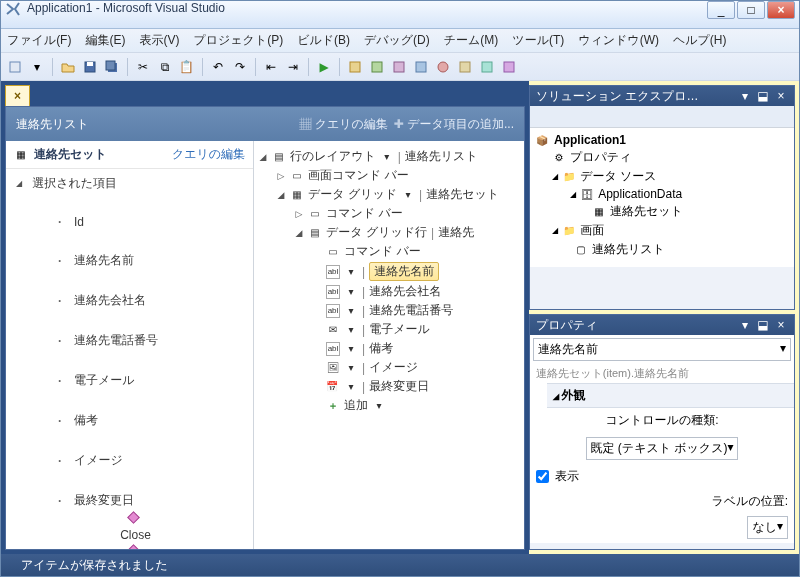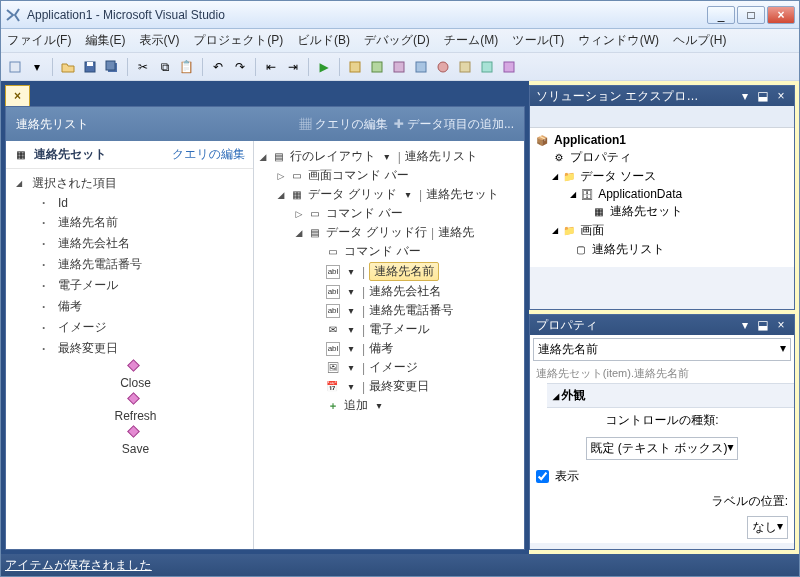--- a/index.html
+++ b/index.html
@@ -1,17 +1,17 @@
 <!DOCTYPE html>
 <html><head>
 <meta charset="utf-8">
 <style>
   * { margin: 0; padding: 0; box-sizing: border-box; font-family: "Segoe UI", "Meiryo", sans-serif; font-size: 12px; }
   body { background: #fff; width: 800px; height: 577px; overflow: hidden; display: flex; flex-direction: column; border: 1px solid #6b8ab0; }
-  .titlebar { height: 28px; background: linear-gradient(#f5f9ff, #d7e6f9); display: flex; align-items: center; padding: 0 4px; border-bottom: 1px solid #a5bedb; }
+  .titlebar { height: 28px; background: linear-gradient(#f5f9ff, #d7e6f9); display: flex; padding: 0 4px; border-bottom: 1px solid #a5bedb; }
   .titlebar .logo { width: 16px; height: 16px; margin-right: 6px; }
   .titlebar .title { flex: 1; color: #2a3b55; }
   .winbtns { display: flex; gap: 2px; }
   .winbtn { width: 28px; height: 18px; border: 1px solid #8fa7c9; background: linear-gradient(#f6fbff,#d9e8fb); display: flex; align-items: center; justify-content: center; font-size: 12px; border-radius: 2px; }
   .winbtn.close { background: linear-gradient(#ec9a8f,#d14a35); color: #fff; font-weight: bold; }
   .menubar { height: 24px; background: linear-gradient(#eef3fb,#e3edf9); display: flex; align-items: center; padding: 2px 6px; gap: 14px; color: #2b2b2b; border-bottom: 1px solid #cfd9e8; }
   .menubar span { cursor: default; }
   .toolbar { height: 28px; background: linear-gradient(#eaf0fa,#dfe8f6); border-bottom: 1px solid #cfd9e8; display: flex; align-items: center; padding: 0 4px; gap: 2px; }
   .tbtn { width: 20px; height: 20px; border: 1px solid transparent; display: flex; align-items: center; justify-content: center; border-radius: 2px; }
   .tsep { width: 1px; height: 18px; background: #b8c5d8; margin: 0 3px; }
@@ -25,21 +25,21 @@
   .dochdr .right { margin-left: auto; display: flex; gap: 6px; font-size: 12px; color: #e4ecf8; }
   .dochdr .right span { cursor: default; }
   .docbody { flex: 1; display: flex; overflow: hidden; }
   .leftpane { width: 248px; border-right: 1px solid #cfd5dd; display: flex; flex-direction: column; background: #fff; }
   .leftpane .groupheader { padding: 5px 8px; display: flex; align-items: center; gap: 6px; border-bottom: 1px solid #e6e6e6; }
   .leftpane .groupheader .name { font-weight: bold; color: #2b3d5c; flex: 1; }
   .leftpane .groupheader .link { color: #2f6db9; }
   .treelist { padding: 4px 0; }
   .treelist .row { display: flex; align-items: center; padding: 2px 8px 2px 20px; gap: 6px; color: #3a3a3a; }
   .treelist .row.header { padding-left: 10px; font-weight: 500; }
-  .treelist .row.item { padding-left: 36px; }
+  .treelist .row.item { padding-left: 52px; margin-top: 19px; }
   .treelist .row.cmd { padding-left: 20px; flex-direction: column; }
   .treelist .caret::before { content: "◢"; font-size: 8px; color: #555; margin-right: 4px; }
   .treelist .dot::before { content: "·"; margin-right: 6px; color: #666; font-weight: bold; }
   .diamond { width: 9px; height: 9px; transform: rotate(45deg); background: #e48ad2; border: 1px solid #a4438f; margin-right: 4px; display: inline-block; }
   .midpane { flex: 1; background: #fff; padding: 6px 4px; overflow: auto; }
   .midpane .trow { display: flex; align-items: center; gap: 4px; padding: 1px 0; color: #333; }
   .midpane .trow.selected .label { background: linear-gradient(#fff1c0,#ffe79a); border: 1px solid #d6b34e; padding: 0 4px; border-radius: 2px; }
   .midpane .caret { width: 10px; display: inline-block; text-align: center; color: #555; font-size: 9px; }
   .midpane .caret.expanded::before { content: "◢"; }
   .midpane .caret.collapsed::before { content: "▷"; }
@@ -52,21 +52,21 @@
   .panelhdr .ttl { flex: 1; overflow: hidden; text-overflow: ellipsis; white-space: nowrap; }
   .panelhdr .pbtn { width: 14px; text-align: center; cursor: default; }
   .panel .toolbar-inner { height: 22px; background: #e6edf7; border-bottom: 1px solid #cfd5dd; }
   .solbody { background: #fff; padding: 4px 4px 8px; }
   .solbody .srow { display: flex; align-items: center; gap: 4px; padding: 1px 0; }
   .propbody { background: #fff; display: flex; flex-direction: column; }
   .propbody .combo { border: 1px solid #b8c0cb; padding: 2px 4px; margin: 3px; display: flex; justify-content: space-between; background: #fff; }
   .propbody .dim { color: #888; padding: 2px 6px; font-size: 11px; overflow: hidden; white-space: nowrap; }
   .propbody .sect { background: #eef2f9; padding: 3px 6px; border-top: 1px solid #d6dde7; border-bottom: 1px solid #d6dde7; font-weight: bold; margin-left: 17px; }
   .propbody .prow { display: flex; align-items: center; padding: 4px 6px; gap: 6px; }
-  .statusbar { height: 22px; background: linear-gradient(#3d5d8d,#2f4e7b); color: #fff; display: flex; align-items: center; padding: 0 4px; text-decoration: underline; }
+  .statusbar { height: 22px; background: linear-gradient(#3d5d8d,#2f4e7b); color: #fff; display: flex; align-items: center; padding: 0 20px; }
 </style>
 </head>
 <body>
 
 <div class="titlebar">
   <svg class="logo" viewBox="0 0 16 16">
       <path d="M2 3 L8 8 L2 13 M14 2 L10 8 L14 14" stroke="#5b7ea9" stroke-width="2" fill="none"></path>
     </svg>
   <div class="title">Application1 - Microsoft Visual Studio</div>
   <div class="winbtns">

